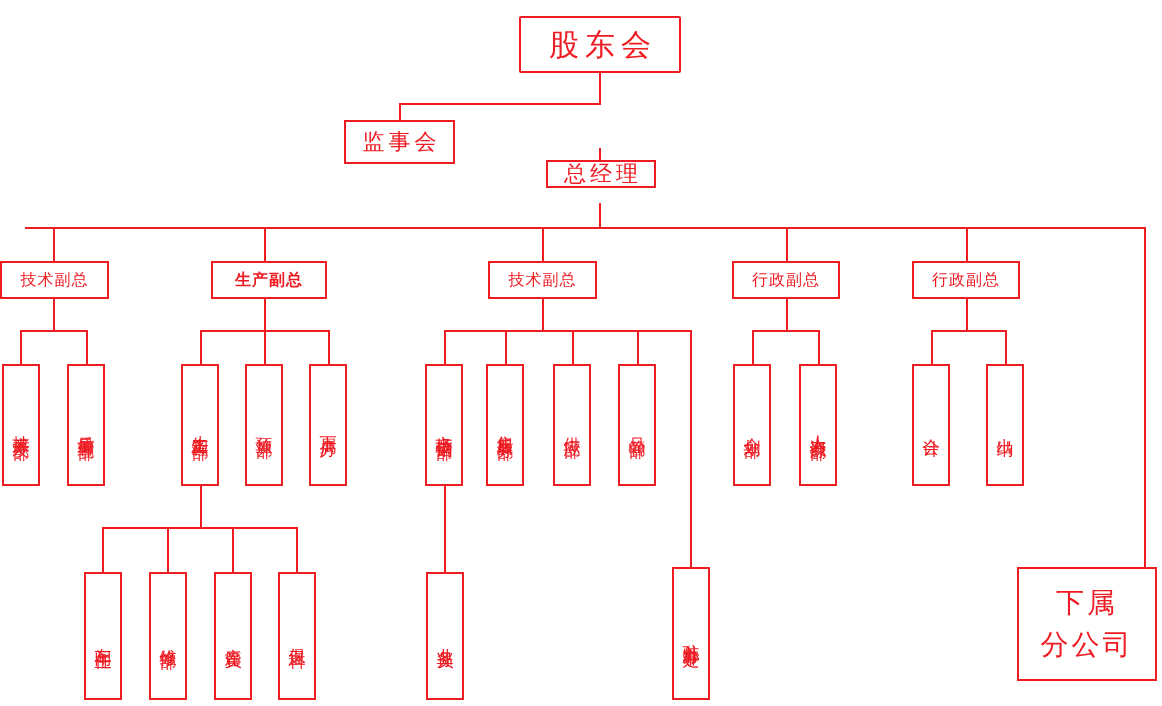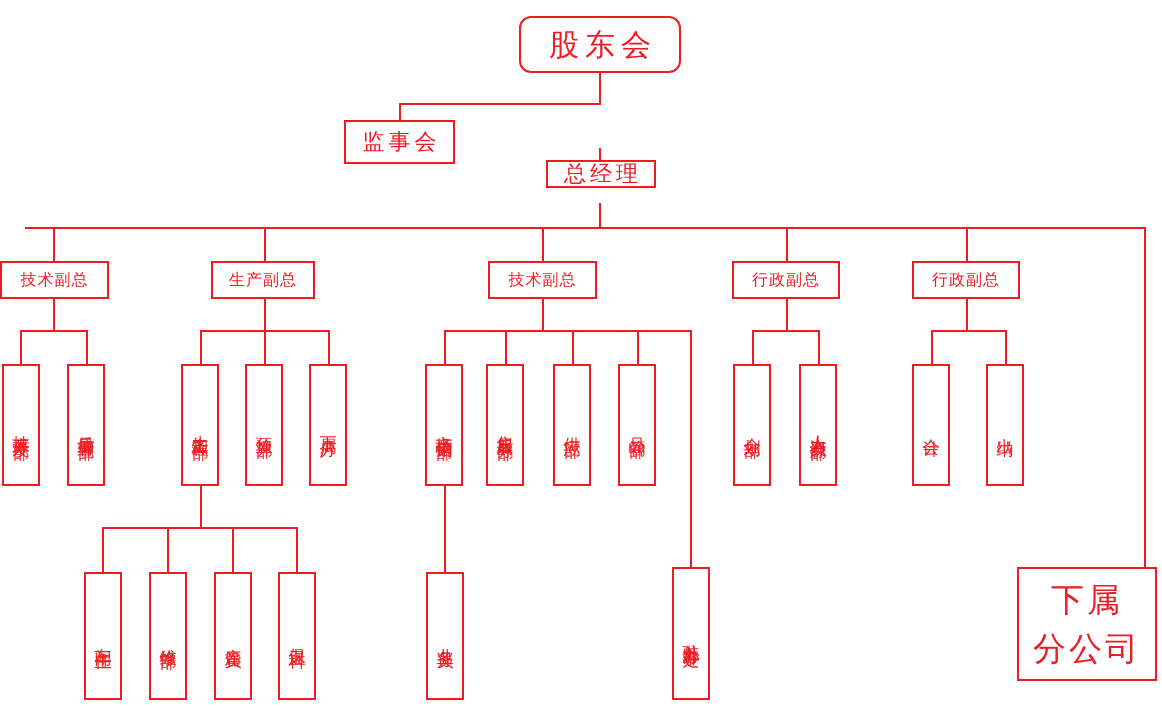--- a/index.html
+++ b/index.html
@@ -29,41 +29,41 @@
     border: 2px solid #ee1b22;
     color: #ee1b22;
     background: #ffffff;
     box-sizing: border-box;
     display: flex;
     align-items: center;
     justify-content: center;
     text-align: center;
     line-height: 1.12;
   }
-  .box.rounded { border-radius: 12px; }
+  .box.rounded { border-radius: 2px; }
 
   
   .t-root   { font-size: 30px; letter-spacing: 6px; text-indent: 6px; }
   .t-second { font-size: 22px; letter-spacing: 4px; text-indent: 4px; }
   .t-gm     { font-size: 22px; letter-spacing: 4px; text-indent: 4px; }
   .t-vp     { font-size: 16px; letter-spacing: 1px; }
 
   
   .vert {
     writing-mode: vertical-rl;
     text-orientation: upright;
     font-size: 17px;
     letter-spacing: 2px;
     line-height: 1;
     padding-top: 3px;
   }
   .vert2 { font-size: 17px; }
 
   .t-branch {
-    font-size: 33px;
+    font-size: 28px;
     letter-spacing: 3px;
     line-height: 1.5;
   }
 </style>
 </head>
 <body>
 
 <div id="chart">
 
   <div class="ln ln-v" style="left:599px; top:72px; height:33px;"></div>
@@ -123,21 +123,21 @@
   <div class="ln ln-v" style="left:1005px; top:330px; height:35px;"></div>
 
   <div class="box rounded t-root" style="left:519px; top:16px; width:162px; height:57px;">股东会</div>
 
   <div class="box t-second" style="left:344px; top:120px; width:111px; height:44px;">监事会</div>
 
 
   <div class="box t-gm" style="left:546px; top:160px; width:110px; height:28px;">总经理</div>
 
   <div class="box t-vp" style="left:0px;   top:261px; width:109px; height:38px;">技术副总</div>
-  <div class="box t-vp" style="left:211px; top:261px; width:104px; height:38px;">生产副总</div>
+  <div class="box t-vp" style="left:211px; top:261px; width:116px; height:38px;font-weight:bold;">生产副总</div>
   <div class="box t-vp" style="left:488px; top:261px; width:109px; height:38px;">技术副总</div>
   <div class="box t-vp" style="left:732px; top:261px; width:108px; height:38px;">行政副总</div>
   <div class="box t-vp" style="left:912px; top:261px; width:108px; height:38px;">行政副总</div>
 
   <div class="box vert" style="left:2px;   top:364px; width:38px; height:122px;">技术开发部</div>
   <div class="box vert" style="left:67px;  top:364px; width:38px; height:122px;">质量管理部</div>
 
   <div class="box vert" style="left:181px; top:364px; width:38px; height:122px;">生产工程部</div>
   <div class="box vert" style="left:245px; top:364px; width:38px; height:122px;">预算部</div>
   <div class="box vert" style="left:309px; top:364px; width:38px; height:122px;">下属分厂</div>

